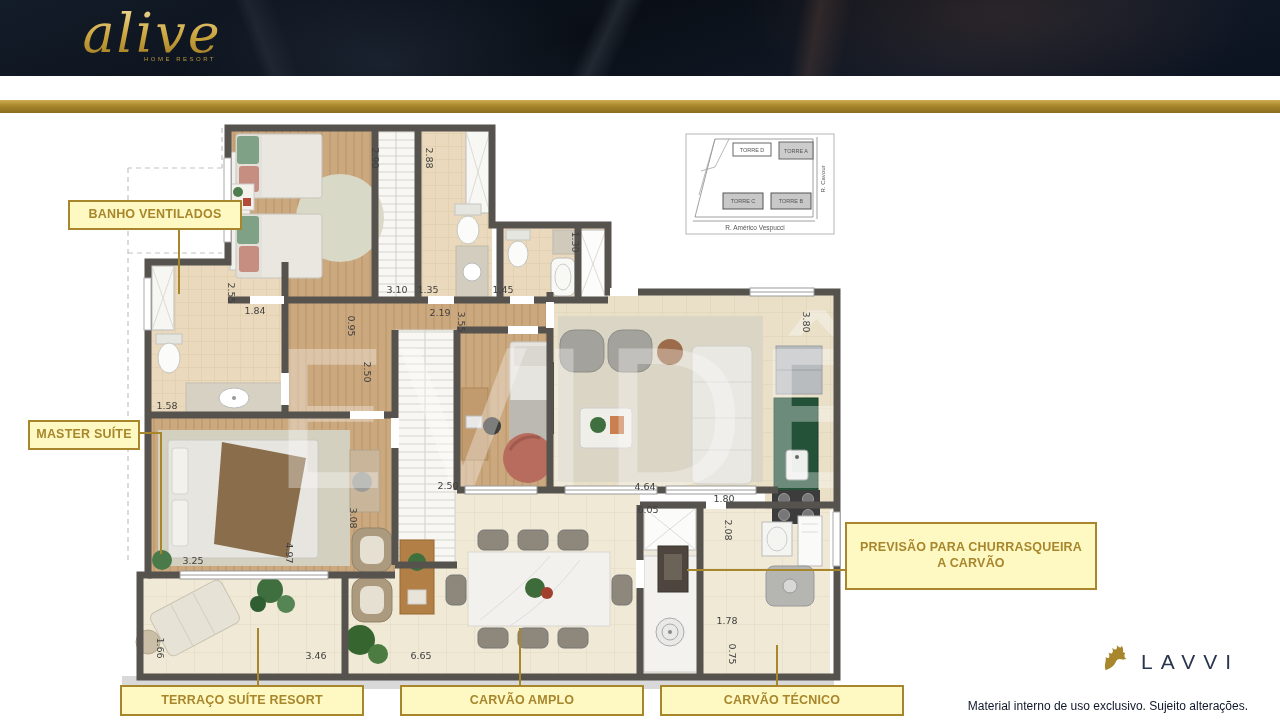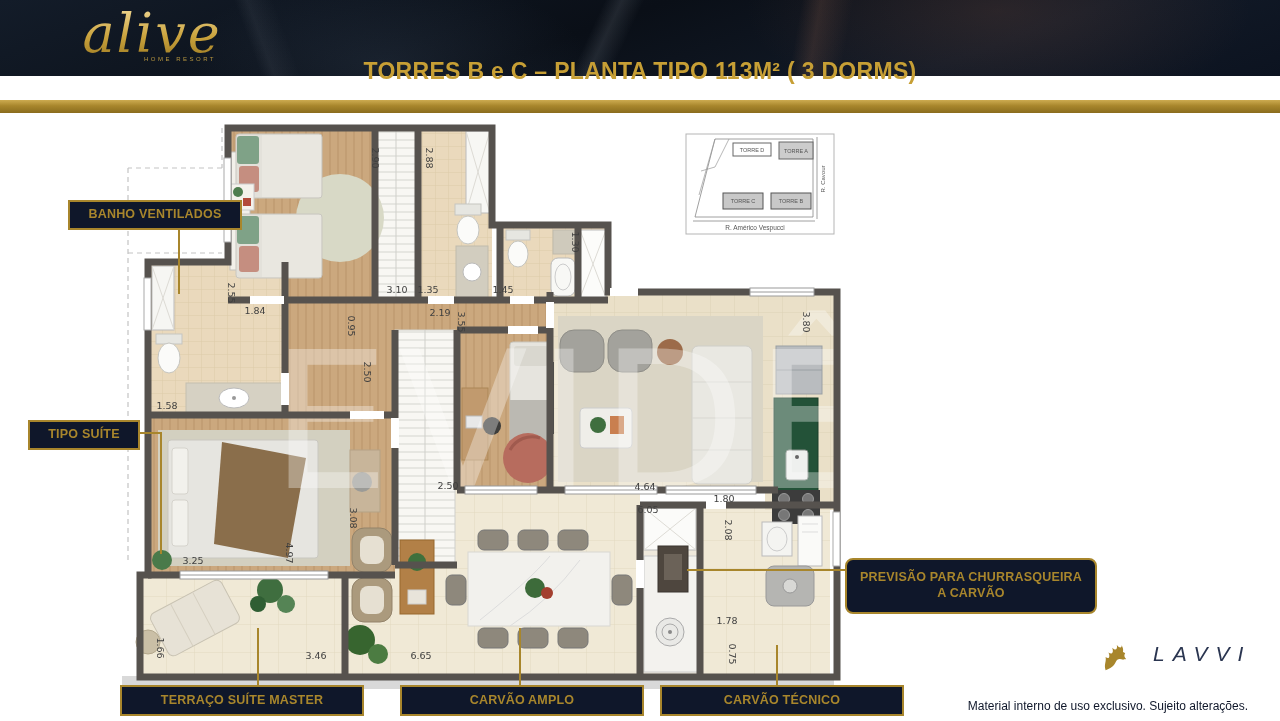--- a/index.html
+++ b/index.html
@@ -19,48 +19,47 @@
   .brand .word{font-family:"DejaVu Serif",serif;font-style:italic;font-size:54px;line-height:60px;
     background:linear-gradient(180deg,#ecd28a 10%,#c9a23c 55%,#97751f 100%);
     -webkit-background-clip:text;background-clip:text;color:transparent;letter-spacing:2px;}
   .brand .tagline{margin-top:-8px;padding-left:56px;font-size:6px;letter-spacing:2.5px;color:#b6953f;}
   .slide-title{position:absolute;left:0;right:0;top:58px;text-align:center;
     color:#c79f35;font-size:23px;font-weight:bold;letter-spacing:.3px;}
   .goldbar{position:absolute;left:0;top:100px;width:1280px;height:13px;
     background:linear-gradient(180deg,#cdab50 0%,#a8862c 45%,#8a6c1e 100%);}
 
   
-  .callout{position:absolute;background:#0f172a;border:2px solid #a8862c;color:#a8862c;
+  .callout{position:absolute;background:#fef9c3;border:2px solid #a8862c;color:#a8862c;
     font-weight:bold;font-size:12.5px;display:flex;align-items:center;justify-content:center;
     text-align:center;line-height:1.25;letter-spacing:.2px;}
   .leader{position:absolute;background:#a8862c;}
 
   
-  .lavvi{position:absolute;left:1100px;top:642px;display:flex;align-items:flex-start;gap:25px;font-style:italic;}
+  .lavvi{position:absolute;left:1100px;top:642px;display:flex;align-items:flex-end;gap:13px;}
   .lavvi .word{font-size:21px;color:#2a3550;letter-spacing:8px;font-weight:500;}
   .disclaimer{position:absolute;right:32px;top:699px;font-size:12px;color:#0f172a;}
 
   
   .sitemap{position:absolute;left:685px;top:133px;width:150px;height:102px;background:#fff;}
   .sitemap text{font-family:"Liberation Sans",sans-serif;fill:#555;}
 
   
   .plan{position:absolute;left:110px;top:120px;width:740px;height:585px;}
   #dims text{font:9.5px "DejaVu Sans",sans-serif;fill:#3f3f3f;text-anchor:middle;}
   .wm{font-family:"DejaVu Sans",sans-serif;font-size:190px;fill:#ffffff;opacity:.33;letter-spacing:8px;}
 </style>
 </head>
 <body>
 
 <div class="header">
   <div class="brand">
     <div class="word">alive</div>
     <div class="tagline">HOME RESORT</div>
   </div>
-  <div class="slide-title">TORRES B e C – PLANTA TIPO 113M² ( 3 DORMS)</div>
 </div>
 <div class="goldbar"></div>
 
 <svg class="plan" viewBox="0 0 740 585">
   <defs>
     <pattern id="wood" width="16" height="16" patternUnits="userSpaceOnUse">
       <rect width="16" height="16" fill="#cba87e"></rect>
       <path d="M4,0 V16 M12,0 V16" stroke="#b9956a" stroke-width="1"></path>
     </pattern>
     <pattern id="tile" width="24" height="24" patternUnits="userSpaceOnUse">
@@ -351,23 +350,23 @@
 
 <div class="leader" style="left:178px;top:228px;width:2px;height:66px;"></div>
 <div class="leader" style="left:136px;top:432px;width:26px;height:2px;"></div>
 <div class="leader" style="left:160px;top:432px;width:2px;height:122px;"></div>
 <div class="leader" style="left:687px;top:569px;width:158px;height:2px;"></div>
 <div class="leader" style="left:257px;top:628px;width:2px;height:57px;"></div>
 <div class="leader" style="left:519px;top:628px;width:2px;height:57px;"></div>
 <div class="leader" style="left:776px;top:645px;width:2px;height:40px;"></div>
 
 <div class="callout" style="left:68px;top:200px;width:170px;height:26px;">BANHO VENTILADOS</div>
-<div class="callout" style="left:28px;top:420px;width:108px;height:26px;">TIPO SUÍTE</div>
-<div class="callout" style="left:845px;top:558px;width:232px;height:44px;padding:4px 8px;border-radius:8px;">PREVISÃO PARA CHURRASQUEIRA A CARVÃO</div>
-<div class="callout" style="left:120px;top:685px;width:240px;height:27px;">TERRAÇO SUÍTE MASTER</div>
+<div class="callout" style="left:28px;top:420px;width:108px;height:26px;">MASTER SUÍTE</div>
+<div class="callout" style="left:845px;top:522px;width:232px;height:44px;padding:10px 8px;">PREVISÃO PARA CHURRASQUEIRA A CARVÃO</div>
+<div class="callout" style="left:120px;top:685px;width:240px;height:27px;">TERRAÇO SUÍTE RESORT</div>
 <div class="callout" style="left:400px;top:685px;width:240px;height:27px;">CARVÃO AMPLO</div>
 <div class="callout" style="left:660px;top:685px;width:240px;height:27px;">CARVÃO TÉCNICO</div>
 
 <div class="lavvi">
   <svg width="28" height="32" viewBox="0 0 30 34">
     <path d="M6,30 C4,24 7,21 6,16 C10,19 11,15 9,11 C13,14 15,11 13,6 C17,10 19,7 18,3
              C21,7 24,6 23,3 C26,8 25,12 22,14 C26,14 27,17 25,19 C21,17 18,18 17,21
              C15,26 11,28 6,30 Z" fill="#a8862c"></path>
     <path d="M20,12 C22,10 25,10 27,12 C25,15 27,17 28,18 C25,19 22,17 21,15 Z" fill="#a8862c"></path>
   </svg>

